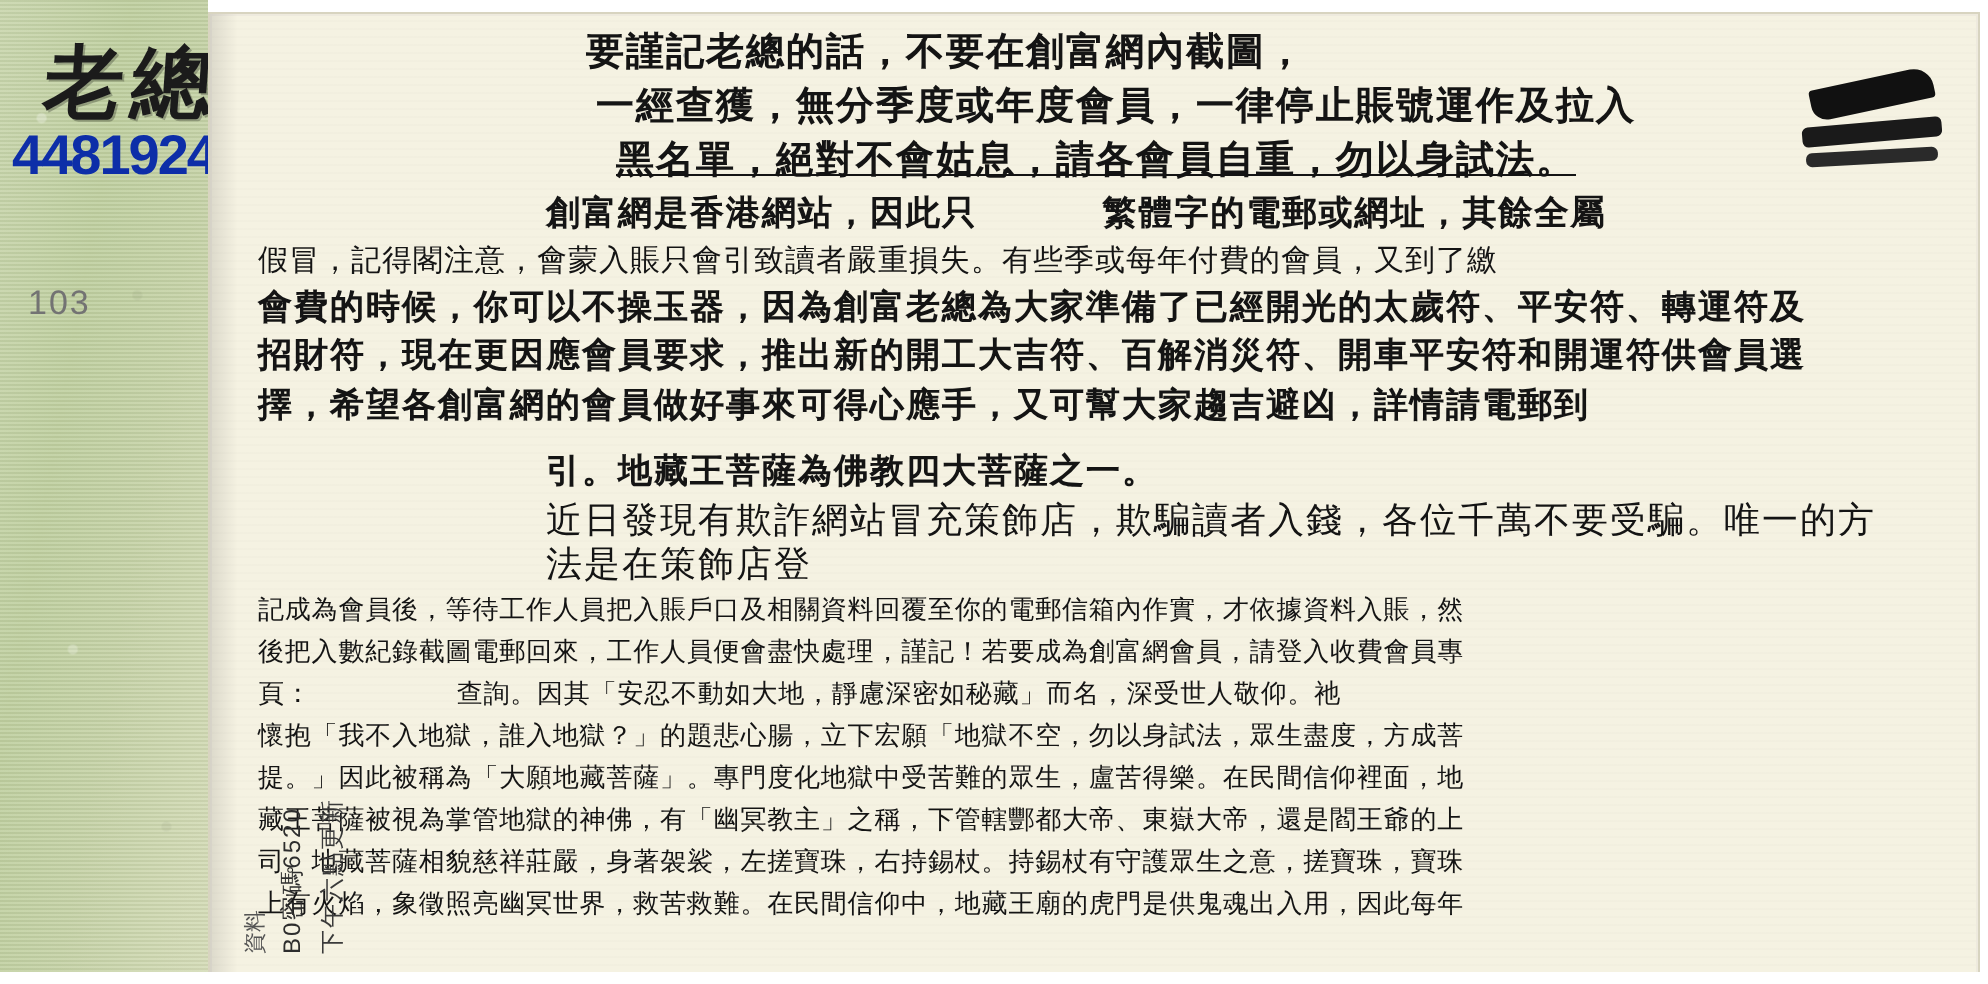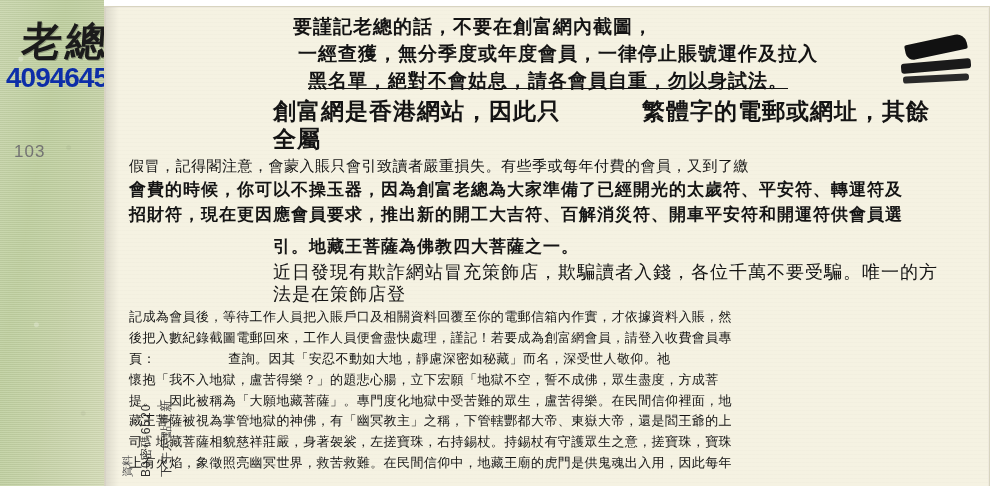--- a/index.html
+++ b/index.html
@@ -156,21 +156,21 @@
     font-weight: bold;
     padding-left: 175px;
   }
   .l-head3 {
     font-size: 19px;
     font-weight: bold;
     padding-left: 185px;
     text-decoration: underline;
   }
   .l-sub {
-    font-size: 23px;
+    font-size: 17px;
     font-weight: bold;
     padding-left: 150px;
   }
   .l-small {
     font-size: 15px;
     padding-left: 6px;
     letter-spacing: 0.5px;
   }
   .l-main {
     font-size: 17px;
@@ -254,21 +254,21 @@
 
 <div class="page">
 
   <div class="left-band">
     <div class="grain"></div>
   </div>
 
   <div class="brush-title">老總論碼</div>
 
   <div class="site-url">
-    <span>4094645</span><span class="dotcom">.com</span>
+    <span>4481924</span><span class="dotcom">.com</span>
   </div>
 
   <div class="stub-number">103</div>
 
   <div class="paper">
     <div class="edge-shadow"></div>
 
     <div class="ink-corner">
       <div class="stroke1"></div>
       <div class="stroke2"></div>
@@ -278,26 +278,27 @@
     <div class="faint-stamp">・ ・ ・</div>
 
     <div class="body-text">
       <p class="line l-head">要謹記老總的話，不要在創富網內截圖，</p>
       <p class="line l-head2">一經查獲，無分季度或年度會員，一律停止賬號運作及拉入</p>
       <p class="line l-head3">黑名單，絕對不會姑息，請各會員自重，勿以身試法。</p>
       <p class="line l-sub">創富網是香港網站，因此只         繁體字的電郵或網址，其餘全屬</p>
       <p class="line l-small">假冒，記得閣注意，會蒙入賬只會引致讀者嚴重損失。有些季或每年付費的會員，又到了繳</p>
       <p class="line l-main">會費的時候，你可以不操玉器，因為創富老總為大家準備了已經開光的太歲符、平安符、轉運符及</p>
       <p class="line l-main">招財符，現在更因應會員要求，推出新的開工大吉符、百解消災符、開車平安符和開運符供會員選</p>
+      <p class="line l-main">擇，希望各創富網的會員做好事來可得心應手，又可幫大家趨吉避凶，詳情請電郵到</p>
       <p class="line l-indent">引。地藏王菩薩為佛教四大菩薩之一。</p>
       <p class="line l-big-start">近日發現有欺詐網站冒充策飾店，欺騙讀者入錢，各位千萬不要受騙。唯一的方法是在策飾店登</p>
       <p class="line l-para">記成為會員後，等待工作人員把入賬戶口及相關資料回覆至你的電郵信箱內作實，才依據資料入賬，然</p>
       <p class="line l-para">後把入數紀錄截圖電郵回來，工作人員便會盡快處理，謹記！若要成為創富網會員，請登入收費會員專</p>
       <p class="line l-para">頁：                查詢。因其「安忍不動如大地，靜慮深密如秘藏」而名，深受世人敬仰。祂</p>
-      <p class="line l-para">懷抱「我不入地獄，盧苦得樂？」的題悲心腸，立下宏願「地獄不空，誓不成佛，眾生盡度，方成菩</p>
+      <p class="line l-para">懷抱「我不入地獄，誰入地獄？」的題悲心腸，立下宏願「地獄不空，勿以身試法，眾生盡度，方成菩</p>
       <p class="line l-para">提。」因此被稱為「大願地藏菩薩」。專門度化地獄中受苦難的眾生，盧苦得樂。在民間信仰裡面，地</p>
       <p class="line l-para">藏王菩薩被視為掌管地獄的神佛，有「幽冥教主」之稱，下管轄酆都大帝、東嶽大帝，還是閻王爺的上</p>
       <p class="line l-para">司。地藏菩薩相貌慈祥莊嚴，身著袈裟，左搓寶珠，右持錫杖。持錫杖有守護眾生之意，搓寶珠，寶珠</p>
       <p class="line l-para">上有火焰，象徵照亮幽冥世界，救苦救難。在民間信仰中，地藏王廟的虎門是供鬼魂出入用，因此每年</p>
 
     </div>
 
     <div class="vertical-notes">
       <div class="vnote a">下午六點更新</div>
       <div class="vnote b">B0密碼6520</div>

